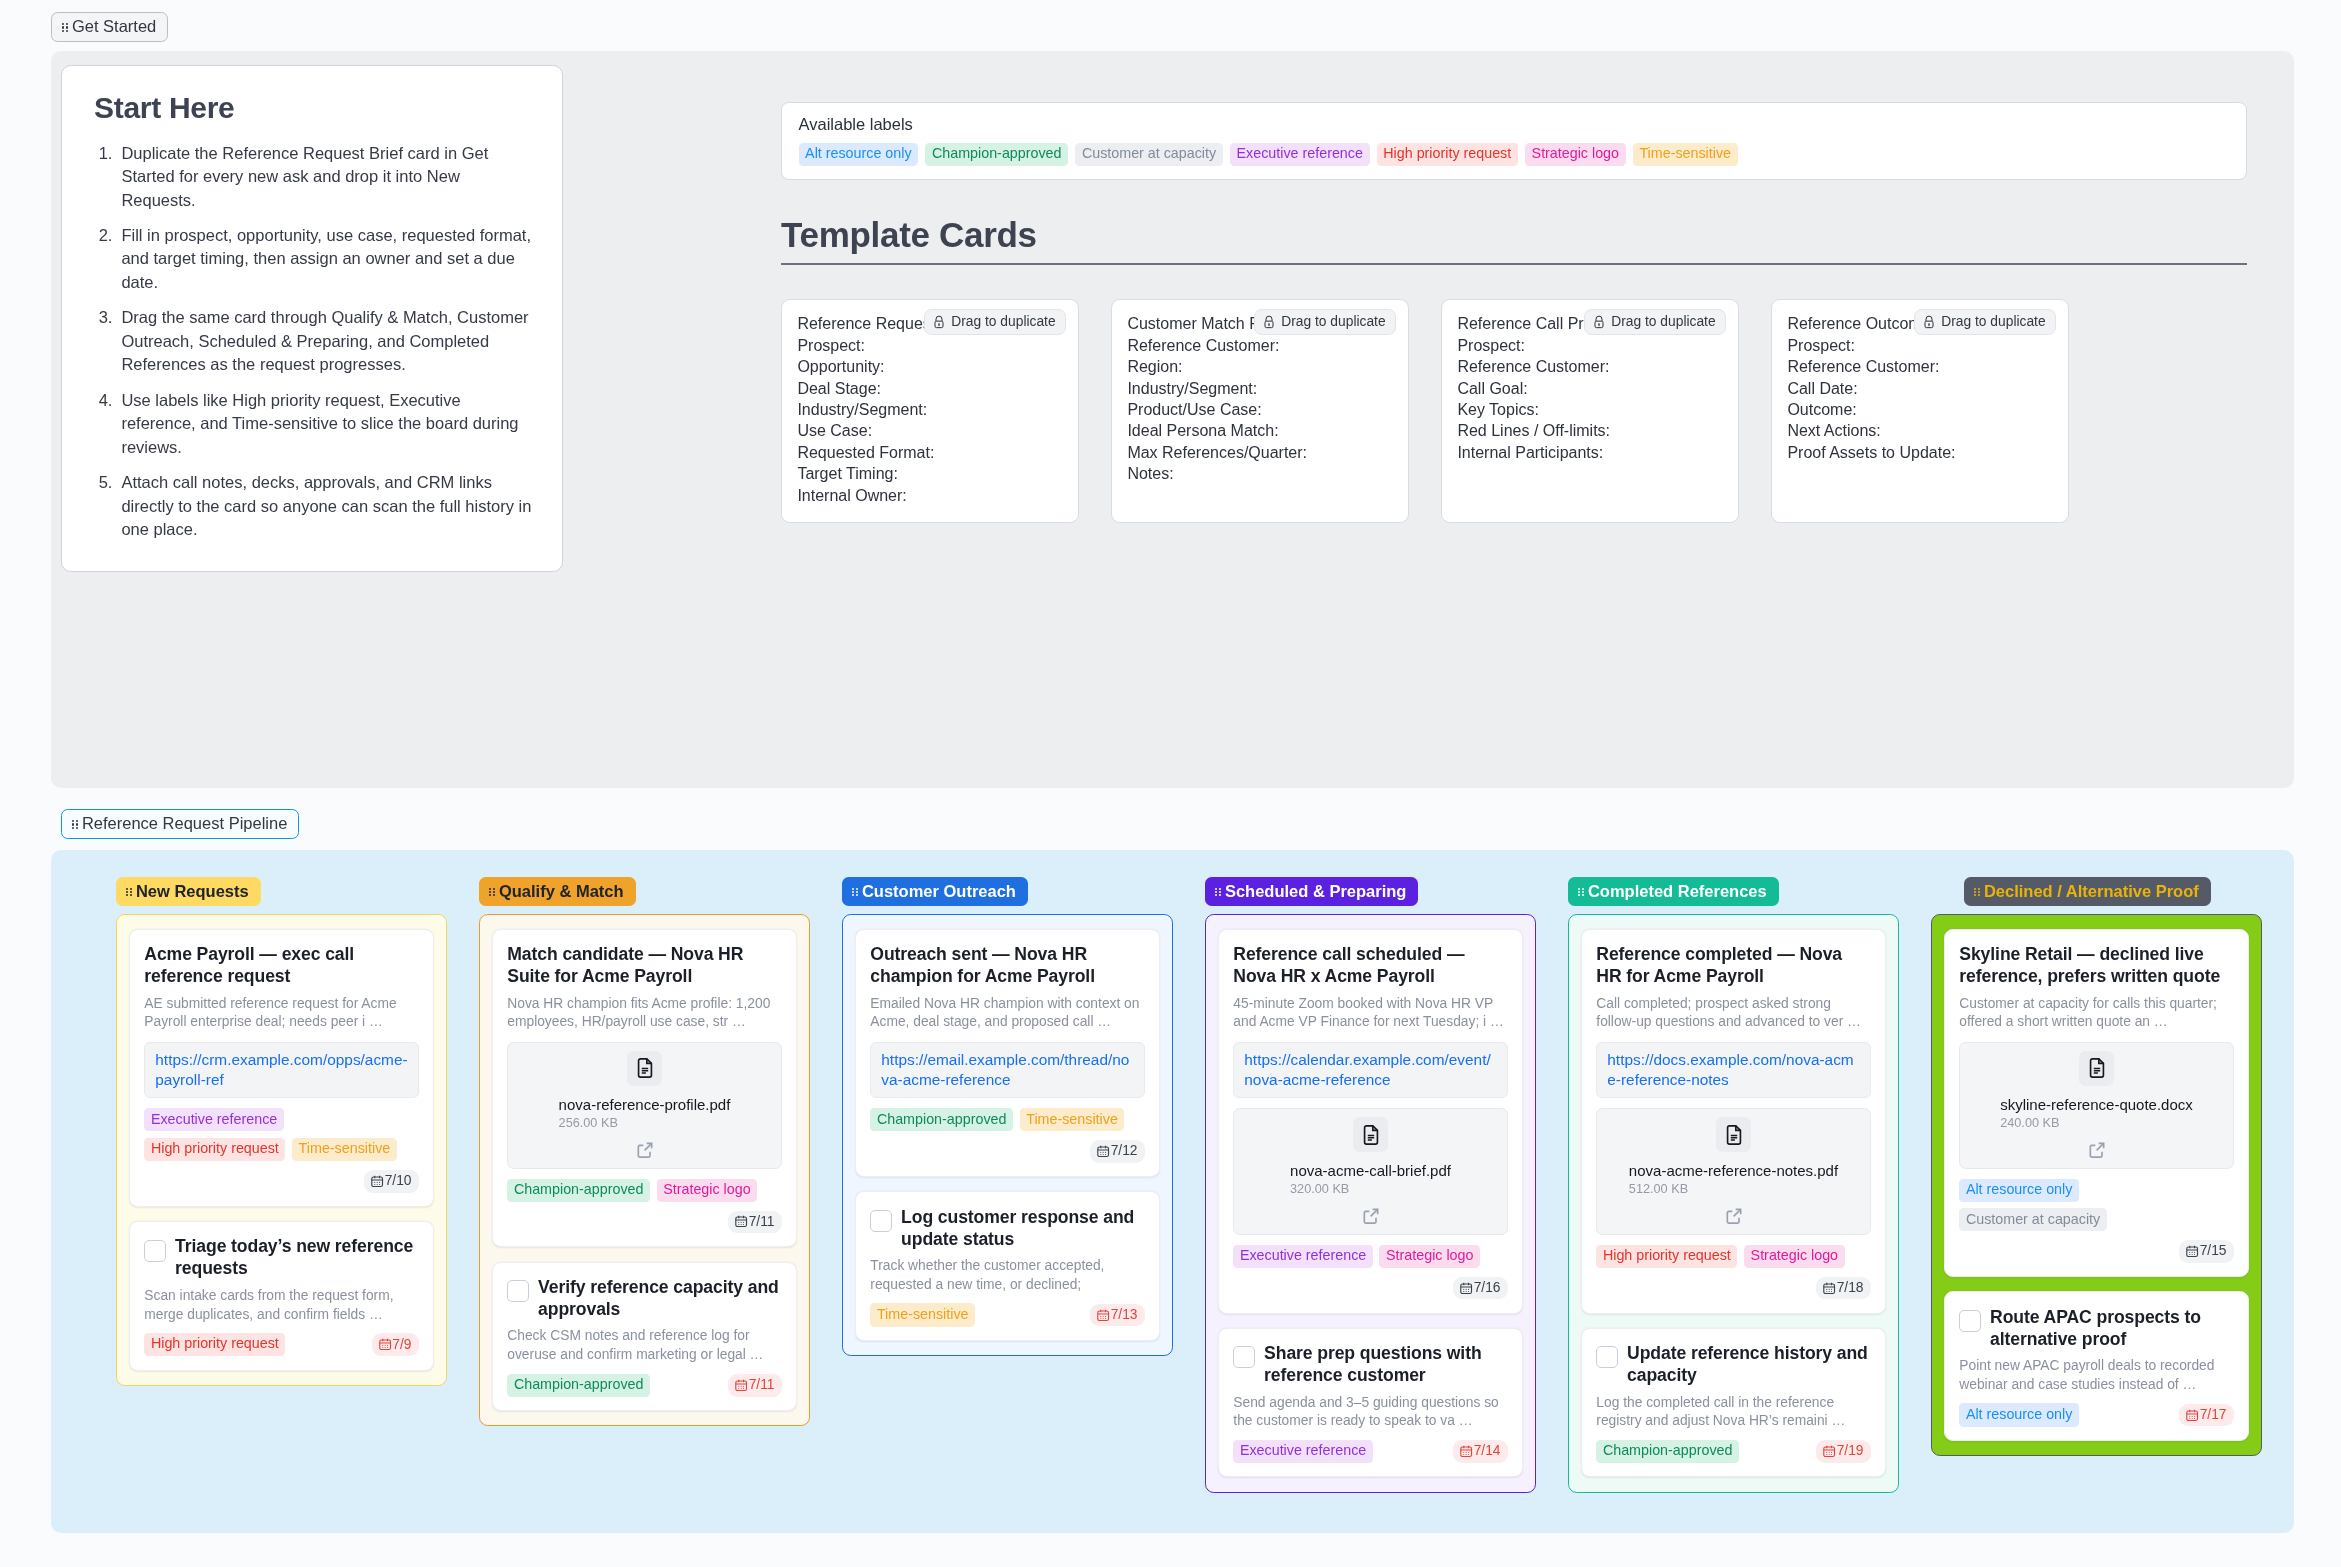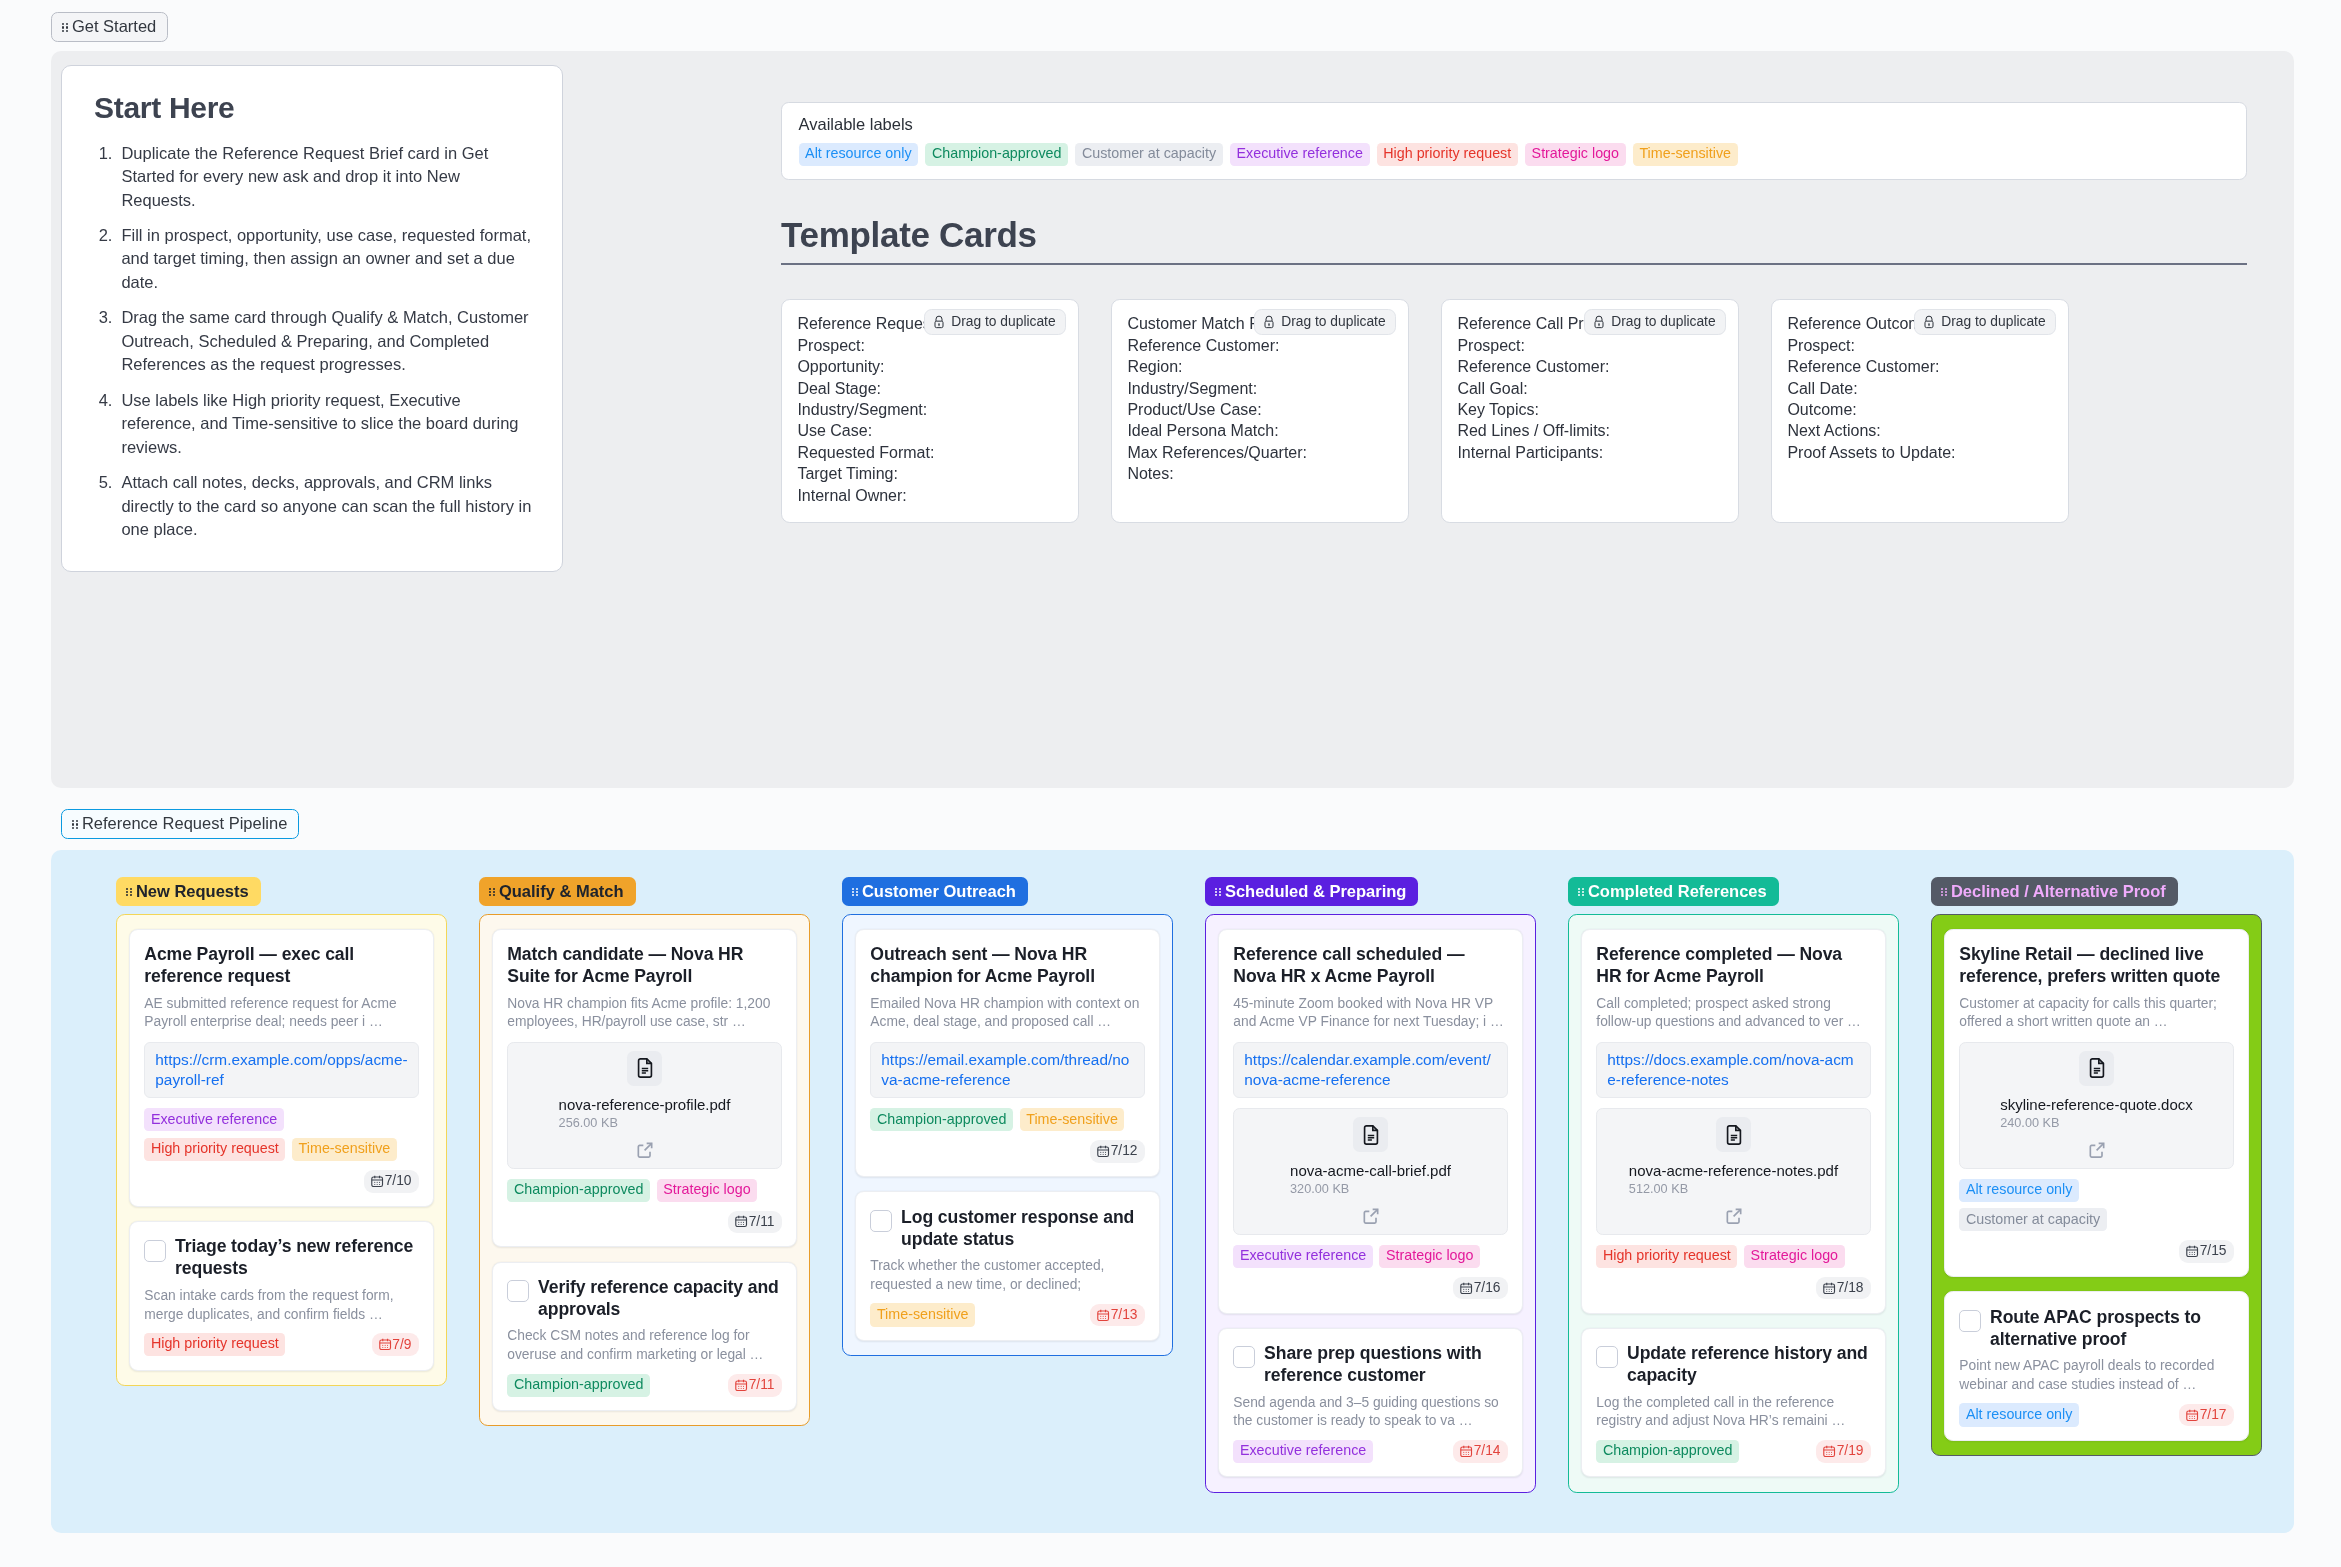--- a/index.html
+++ b/index.html
@@ -819,21 +819,21 @@
                   <circle cx="16" cy="14" r=".9" fill="#e2433c" stroke="none"></circle>
                   <circle cx="8" cy="17.5" r=".9" fill="#e2433c" stroke="none"></circle>
                   <circle cx="12" cy="17.5" r=".9" fill="#e2433c" stroke="none"></circle>
                   <circle cx="16" cy="17.5" r=".9" fill="#e2433c" stroke="none"></circle>
                 </svg>
                 <span>7/19</span>
               </span>
             </div>
           </div>
         </div></div>
-      <div class="column"><div class="col-header" style="background: rgb(84, 90, 102); color: #f0abfc;">
+      <div class="column"><div class="col-header" style="background: rgb(84, 90, 102); color: #eab308; margin-left: 33px;">
           <span class="drag-dots sm">
             <i></i>
             <i></i>
             <i></i>
             <i></i>
             <i></i>
             <i></i>
           </span>
           <span>Declined / Alternative Proof</span>
         </div><div class="col-body" style="background: #84cc16; border-color: rgb(84, 90, 102);">

